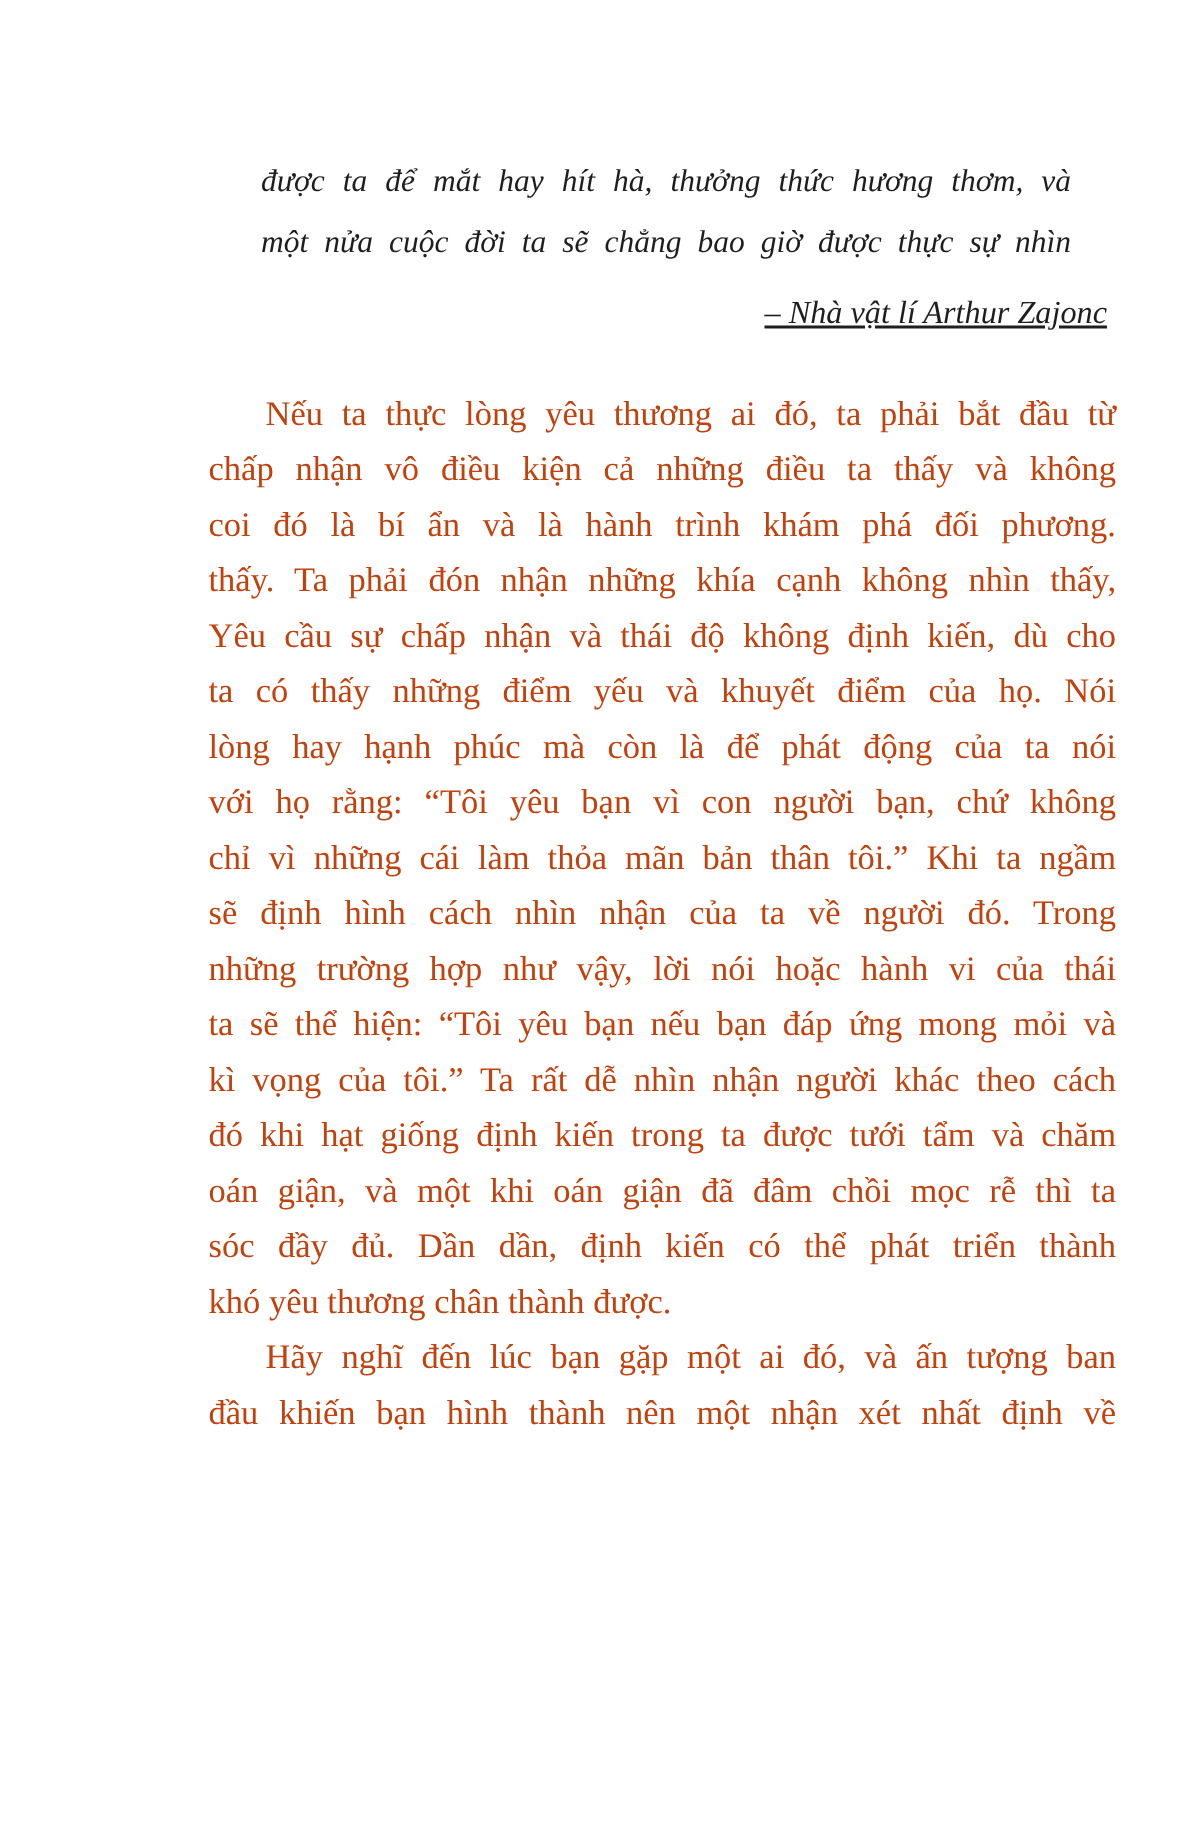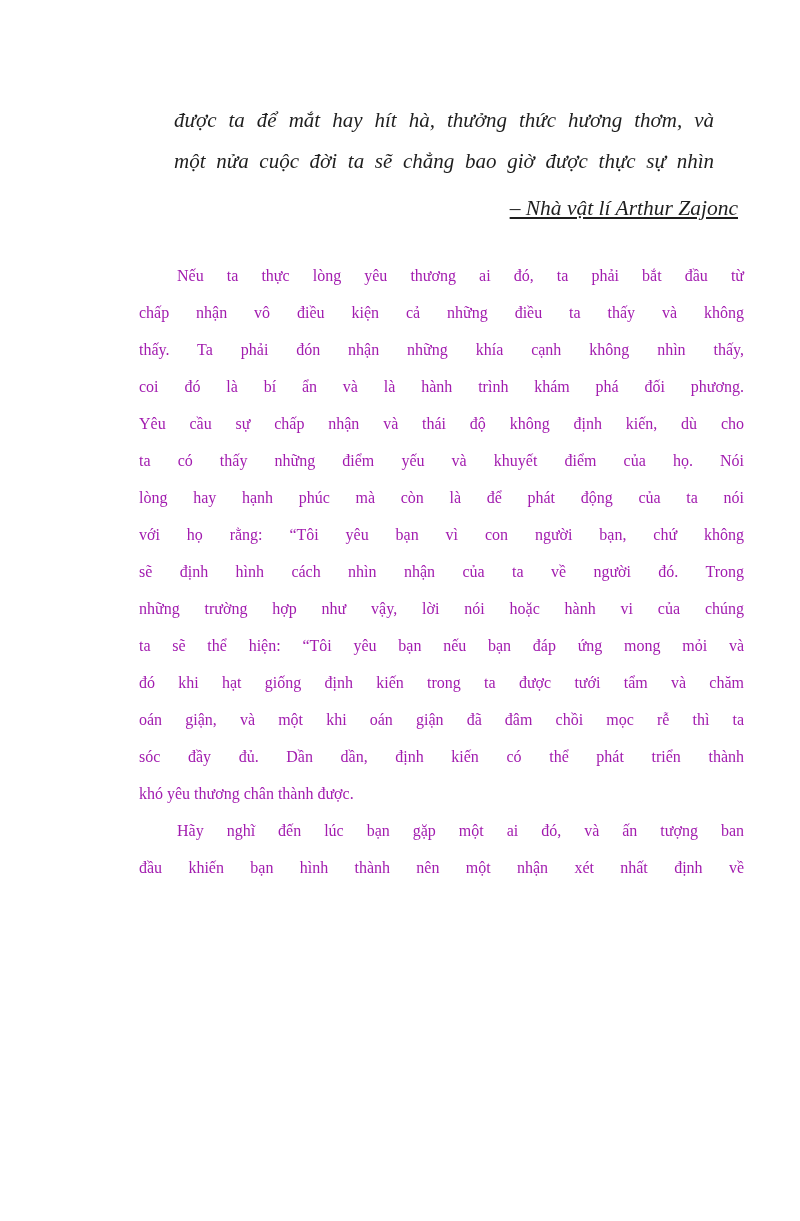--- a/index.html
+++ b/index.html
@@ -36,23 +36,23 @@
     font-style: italic;
     font-size: 21.5px;
     line-height: 41px;
     text-decoration: underline;
   }
 
   
   .body-text {
     margin: 28px 100px 0 95px;
     width: 605px;
-    font-size: 16px;
+    font-size: 23px;
     line-height: 37px;
-    color: #a21caf;
+    color: #c2410c;
   }
   .body-line {
     text-align: justify;
     text-align-last: justify;
     text-justify: inter-word;
   }
   .body-line.no-justify { text-align-last: left; }
   .body-line.indent { padding-left: 38px; }
 
   
@@ -108,29 +108,31 @@
     <div>
         <div class="quote-line">được ta để mắt hay hít hà, thưởng thức hương thơm, và</div>
         <div class="quote-line">một nửa cuộc đời ta sẽ chẳng bao giờ được thực sự nhìn</div>
       </div>
     <div class="quote-attribution">– Nhà vật lí Arthur Zajonc</div>
   </blockquote>
 
   <section class="body-text">
       <div class="body-line indent">Nếu ta thực lòng yêu thương ai đó, ta phải bắt đầu từ</div>
       <div class="body-line">chấp nhận vô điều kiện cả những điều ta thấy và không</div>
+      <div class="body-line">coi đó là bí ẩn và là hành trình khám phá đối phương.</div>
       <div class="body-line">thấy. Ta phải đón nhận những khía cạnh không nhìn thấy,</div>
-      <div class="body-line">coi đó là bí ẩn và là hành trình khám phá đối phương.</div>
       <div class="body-line">Yêu cầu sự chấp nhận và thái độ không định kiến, dù cho</div>
       <div class="body-line">ta có thấy những điểm yếu và khuyết điểm của họ. Nói</div>
       <div class="body-line">lòng hay hạnh phúc mà còn là để phát động của ta nói</div>
       <div class="body-line">với họ rằng: “Tôi yêu bạn vì con người bạn, chứ không</div>
+      <div class="body-line">chỉ vì những cái làm thỏa mãn bản thân tôi.” Khi ta ngầm</div>
       <div class="body-line">sẽ định hình cách nhìn nhận của ta về người đó. Trong</div>
-      <div class="body-line">những trường hợp như vậy, lời nói hoặc hành vi của chúng</div>
+      <div class="body-line">những trường hợp như vậy, lời nói hoặc hành vi của thái</div>
       <div class="body-line">ta sẽ thể hiện: “Tôi yêu bạn nếu bạn đáp ứng mong mỏi và</div>
+      <div class="body-line">kì vọng của tôi.” Ta rất dễ nhìn nhận người khác theo cách</div>
       <div class="body-line">đó khi hạt giống định kiến trong ta được tưới tẩm và chăm</div>
       <div class="body-line">oán giận, và một khi oán giận đã đâm chồi mọc rễ thì ta</div>
       <div class="body-line">sóc đầy đủ. Dần dần, định kiến có thể phát triển thành</div>
       <div class="body-line no-justify">khó yêu thương chân thành được.</div>
       <div class="body-line indent">Hãy nghĩ đến lúc bạn gặp một ai đó, và ấn tượng ban</div>
       <div class="body-line">đầu khiến bạn hình thành nên một nhận xét nhất định về</div>
     </section>
 
   <footer class="page-footer">
     <div class="enso-wrap">

